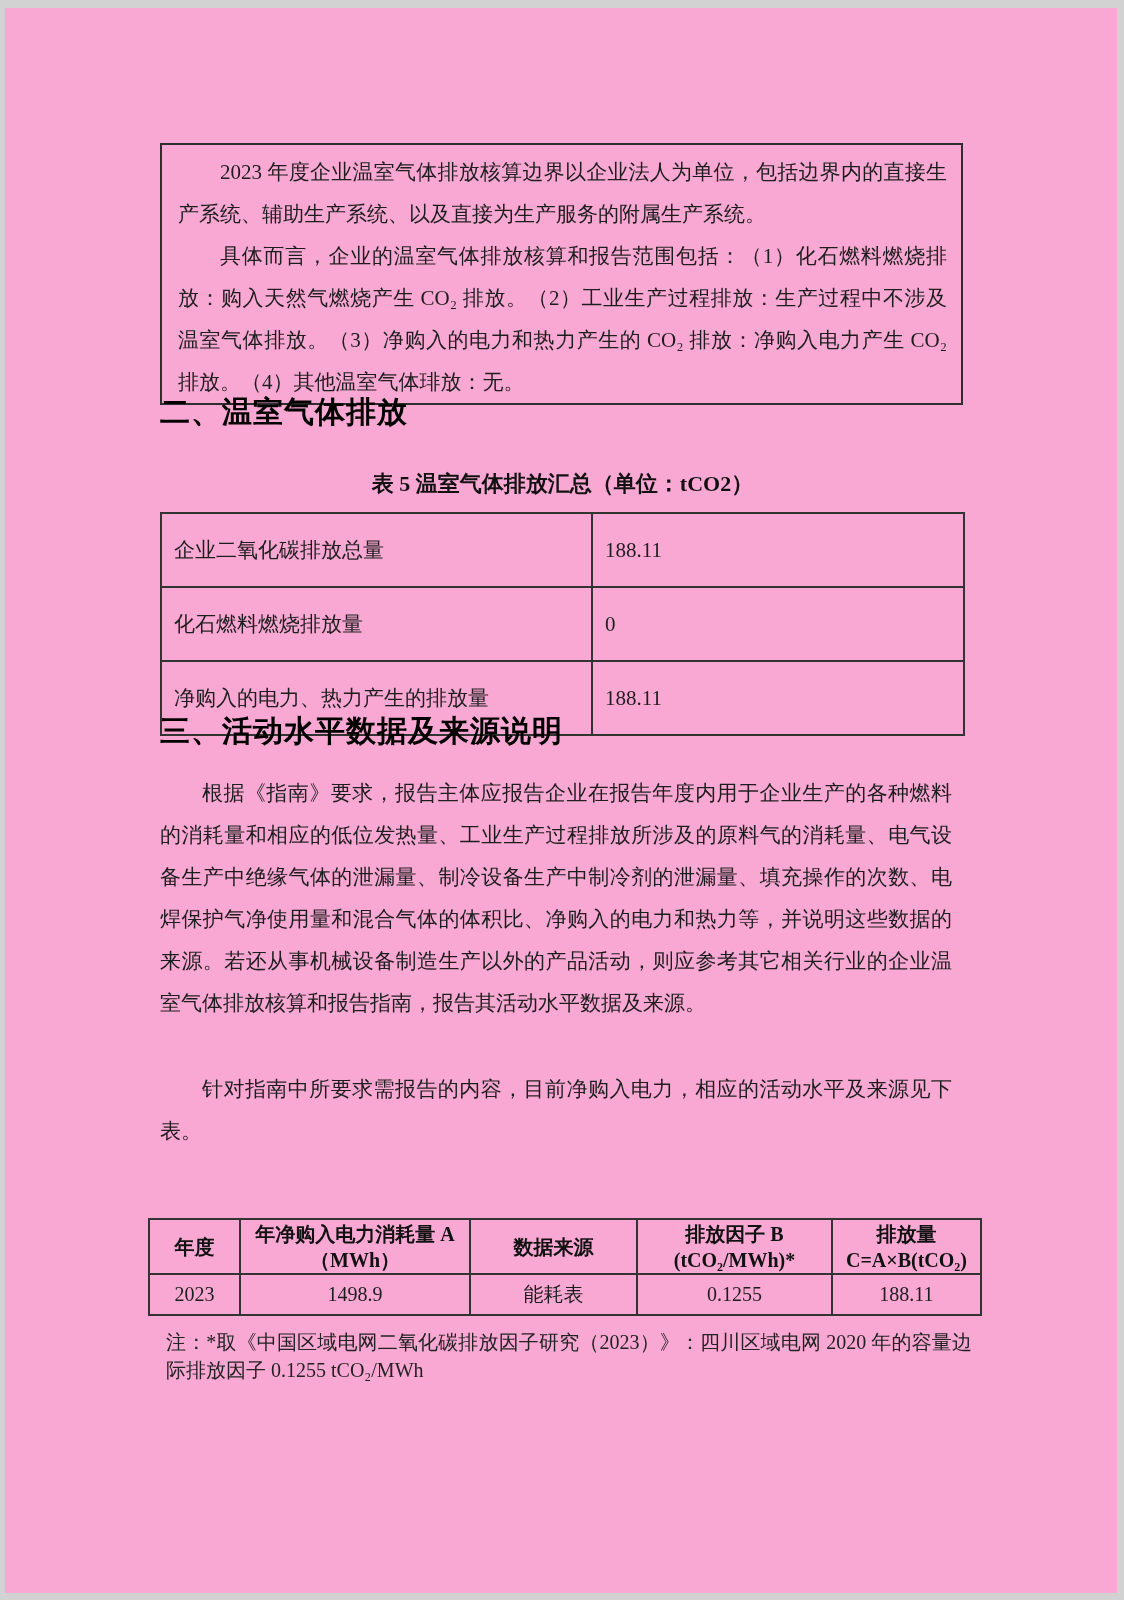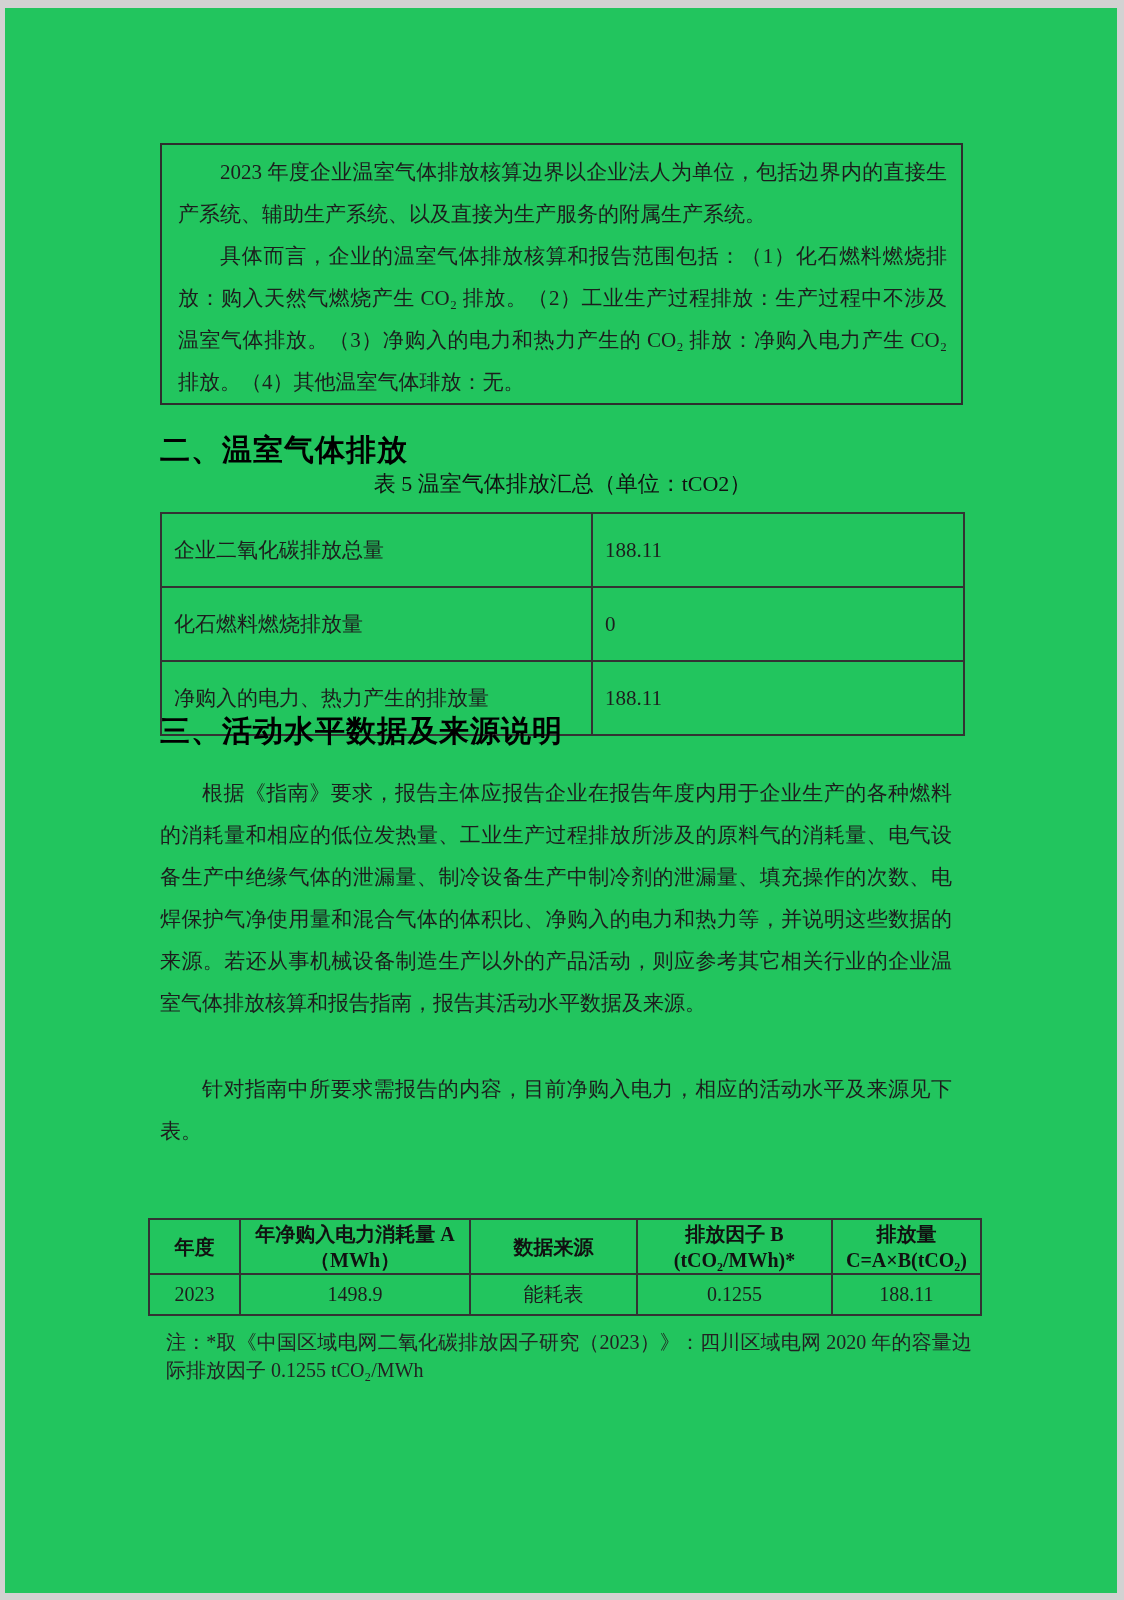--- a/index.html
+++ b/index.html
@@ -8,21 +8,21 @@
     background: #d2d2d2;
     position: relative;
     font-family: "Liberation Serif", "DejaVu Serif", serif;
     color: #1d1d1d;
     overflow: hidden;
   }
   .page {
     position: absolute;
     left: 5px; top: 8px;
     width: 1112px; height: 1585px;
-    background: #22c55e;
+    background: #f9a8d4;
   }
   .intro-box {
     position: absolute;
     left: 155px; top: 135px;
     width: 803px; height: 262px;
     box-sizing: border-box;
     border: 2px solid #2e2e2e;
     padding: 6px 14px 0 16px;
     overflow: hidden;
   }
@@ -40,21 +40,21 @@
     font-weight: bold;
     font-size: 30px;
     line-height: 36px;
     color: #000000;
     letter-spacing: 1px;
     white-space: nowrap;
   }
   .table-caption {
     position: absolute;
     text-align: center;
-    font-weight: normal;
+    font-weight: bold;
     font-size: 22px;
     line-height: 28px;
     color: #111111;
   }
   .caption-5 { left: 155px; top: 462px; width: 805px; }
   .caption-6 { left: 143px; top: 1152px; width: 832px; }
 
   table.t5 {
     position: absolute;
     left: 155px; top: 504px;
@@ -128,21 +128,21 @@
 </head>
 <body>
 
 <div class="page">
 
   <div class="intro-box">
     <p>2023 年度企业温室气体排放核算边界以企业法人为单位，包括边界内的直接生产系统、辅助生产系统、以及直接为生产服务的附属生产系统。</p>
     <p>具体而言，企业的温室气体排放核算和报告范围包括：（1）化石燃料燃烧排放：购入天然气燃烧产生 CO₂ 排放。（2）工业生产过程排放：生产过程中不涉及温室气体排放。（3）净购入的电力和热力产生的 CO₂ 排放：净购入电力产生 CO₂ 排放。（4）其他温室气体琲放：无。</p>
   </div>
 
-  <div class="sec-heading" style="top:424px;">二、温室气体排放</div>
+  <div class="sec-heading" style="top:386px;">二、温室气体排放</div>
 
   <div class="table-caption caption-5">表 5 温室气体排放汇总（单位：tCO2）</div>
 
   <table class="t5">
     <tbody>
       <tr>
         <td class="lbl">企业二氧化碳排放总量</td>
         <td>188.11</td>
       </tr>
       <tr>

